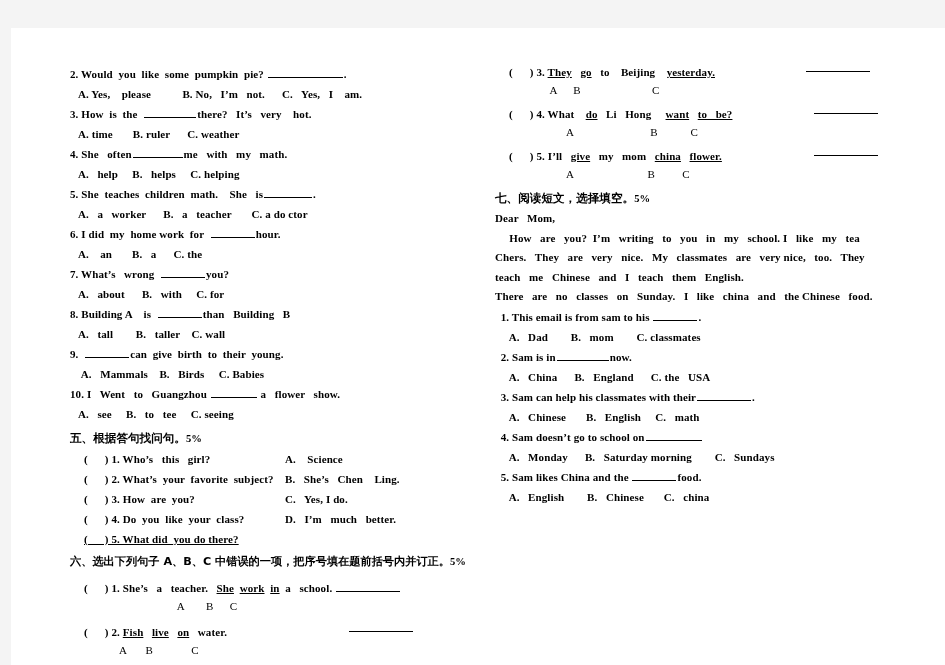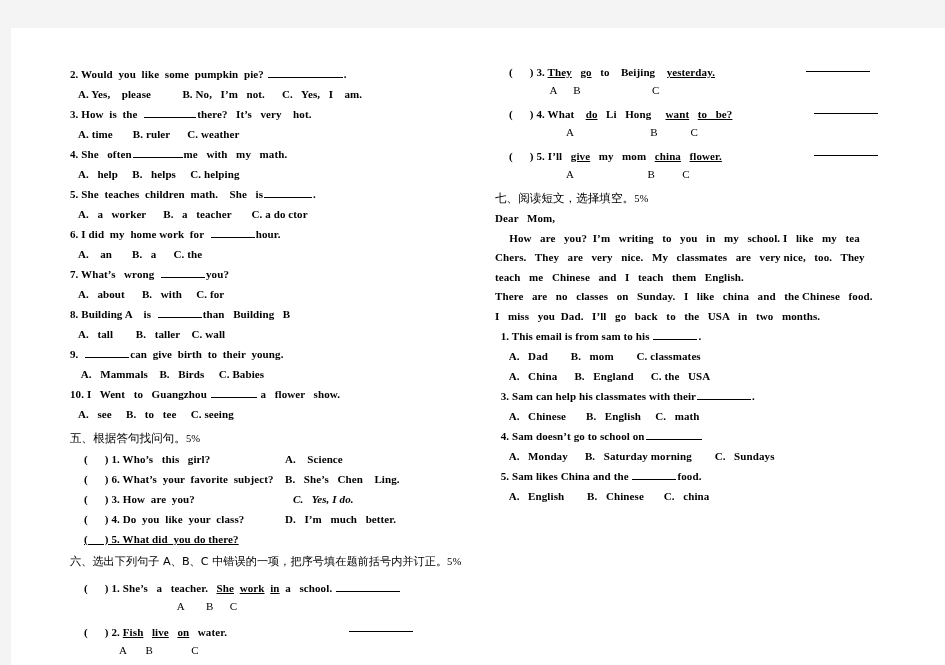--- a/index.html
+++ b/index.html
@@ -36,21 +36,21 @@
   .line {
     font-size: 11px;
     font-weight: bold;
     color: #000;
     line-height: 20px;
     white-space: pre;
     letter-spacing: 0.1px;
   }
   .sec-head {
     font-size: 11.6px;
-    font-weight: normal;
+    font-weight: bold;
     line-height: 20px;
     white-space: pre;
     font-family: "DejaVu Sans", "Liberation Sans", sans-serif;
   }
   .sec-head .pct {
     font-family: "Liberation Serif", serif;
     font-size: 10.6px;
   }
   .ind1 { padding-left: 14px; }
   .ind0 { padding-left: 0px; }
@@ -109,22 +109,22 @@
 
         <div class="line ind0"><span>10. I   Went   to   Guangzhou </span><span class="blank" style="width:46px"></span><span> a   flower   show.</span></div>
         <div class="line">   A.   see     B.   to   tee     C. seeing</div>
       </div>
 
       <div style="height:4px"></div>
       <div class="sec-head"><span>五、根据答句找问句。</span><span class="pct">5%</span></div>
 
       <div>
         <div class="line ind1" style="position:relative;"><span>(      ) 1. Who’s   this   girl?</span><span style="position:absolute;left:215px;">A.    Science</span></div>
-        <div class="line ind1" style="position:relative;"><span>(      ) 6. What’s  your  favorite  subject?</span><span style="position:absolute;left:215px;">B.   She’s   Chen    Ling.</span></div>
-        <div class="line ind1" style="position:relative;"><span>(      ) 3. How  are  you?</span><span style="position:absolute;left:223px;font-style:italic;">C.   Yes, I do.</span></div>
+        <div class="line ind1" style="position:relative;"><span>(      ) 2. What’s  your  favorite  subject?</span><span style="position:absolute;left:215px;">B.   She’s   Chen    Ling.</span></div>
+        <div class="line ind1" style="position:relative;"><span>(      ) 3. How  are  you?</span><span style="position:absolute;left:215px;">C.   Yes, I do.</span></div>
         <div class="line ind1" style="position:relative;"><span>(      ) 4. Do  you  like  your  class?</span><span style="position:absolute;left:215px;">D.   I’m   much   better.</span></div>
         <div class="line ind1" style="position:relative;text-decoration:underline;"><span>(      ) 5. What did  you do there?</span></div>
       </div>
 
       <div style="height:3px"></div>
       <div class="sec-head" style="font-size:11.2px;"><span>六、选出下列句子 A、B、C 中错误的一项，把序号填在题前括号内并订正。</span><span class="pct">5%</span></div>
 
       <div>
         <div style="height:6px"></div>
         <div class="line ind1"><span>(      ) 1. She’s   a   teacher.   </span><span class="u">She</span><span>  </span><span class="u">work</span><span>  </span><span class="u">in</span><span>  a   school. </span><span class="blank" style="width:64px"></span></div>
@@ -154,27 +154,27 @@
 
       <div style="height:6px"></div>
       <div class="sec-head"><span>七、阅读短文，选择填空。</span><span class="pct">5%</span></div>
 
       <div class="passage">
         <div class="line">Dear   Mom,</div>
         <div class="line">     How   are   you?  I’m   writing   to   you   in   my   school. I   like   my   tea</div>
         <div class="line">Chers.   They   are   very   nice.   My   classmates   are   very nice,   too.   They</div>
         <div class="line">teach   me   Chinese   and   I   teach   them   English.</div>
         <div class="line">There   are   no   classes   on   Sunday.   I   like   china   and   the Chinese   food.</div>
-        <div class="line">I   miss   you  Dad.   I’ll   go   back   to   the   USA   in   two   months.</div>
       </div>
 
       <div>
         <div class="line"><span>  1. This email is from sam to his </span><span class="blank" style="width:44px"></span><span>.</span></div>
         <div class="line">     A.   Dad        B.   mom        C. classmates</div>
 
+        <div class="line"><span>  2. Sam is in</span><span class="blank" style="width:52px"></span><span>now.</span></div>
         <div class="line">     A.   China      B.   England      C. the   USA</div>
 
         <div class="line"><span>  3. Sam can help his classmates with their</span><span class="blank" style="width:54px"></span><span>.</span></div>
         <div class="line">     A.   Chinese       B.   English     C.   math</div>
 
         <div class="line"><span>  4. Sam doesn’t go to school on</span><span class="blank" style="width:56px"></span><span></span></div>
         <div class="line">     A.   Monday      B.   Saturday morning        C.   Sundays</div>
 
         <div class="line"><span>  5. Sam likes China and the </span><span class="blank" style="width:44px"></span><span>food.</span></div>
         <div class="line">     A.   English        B.   Chinese       C.   china</div>

